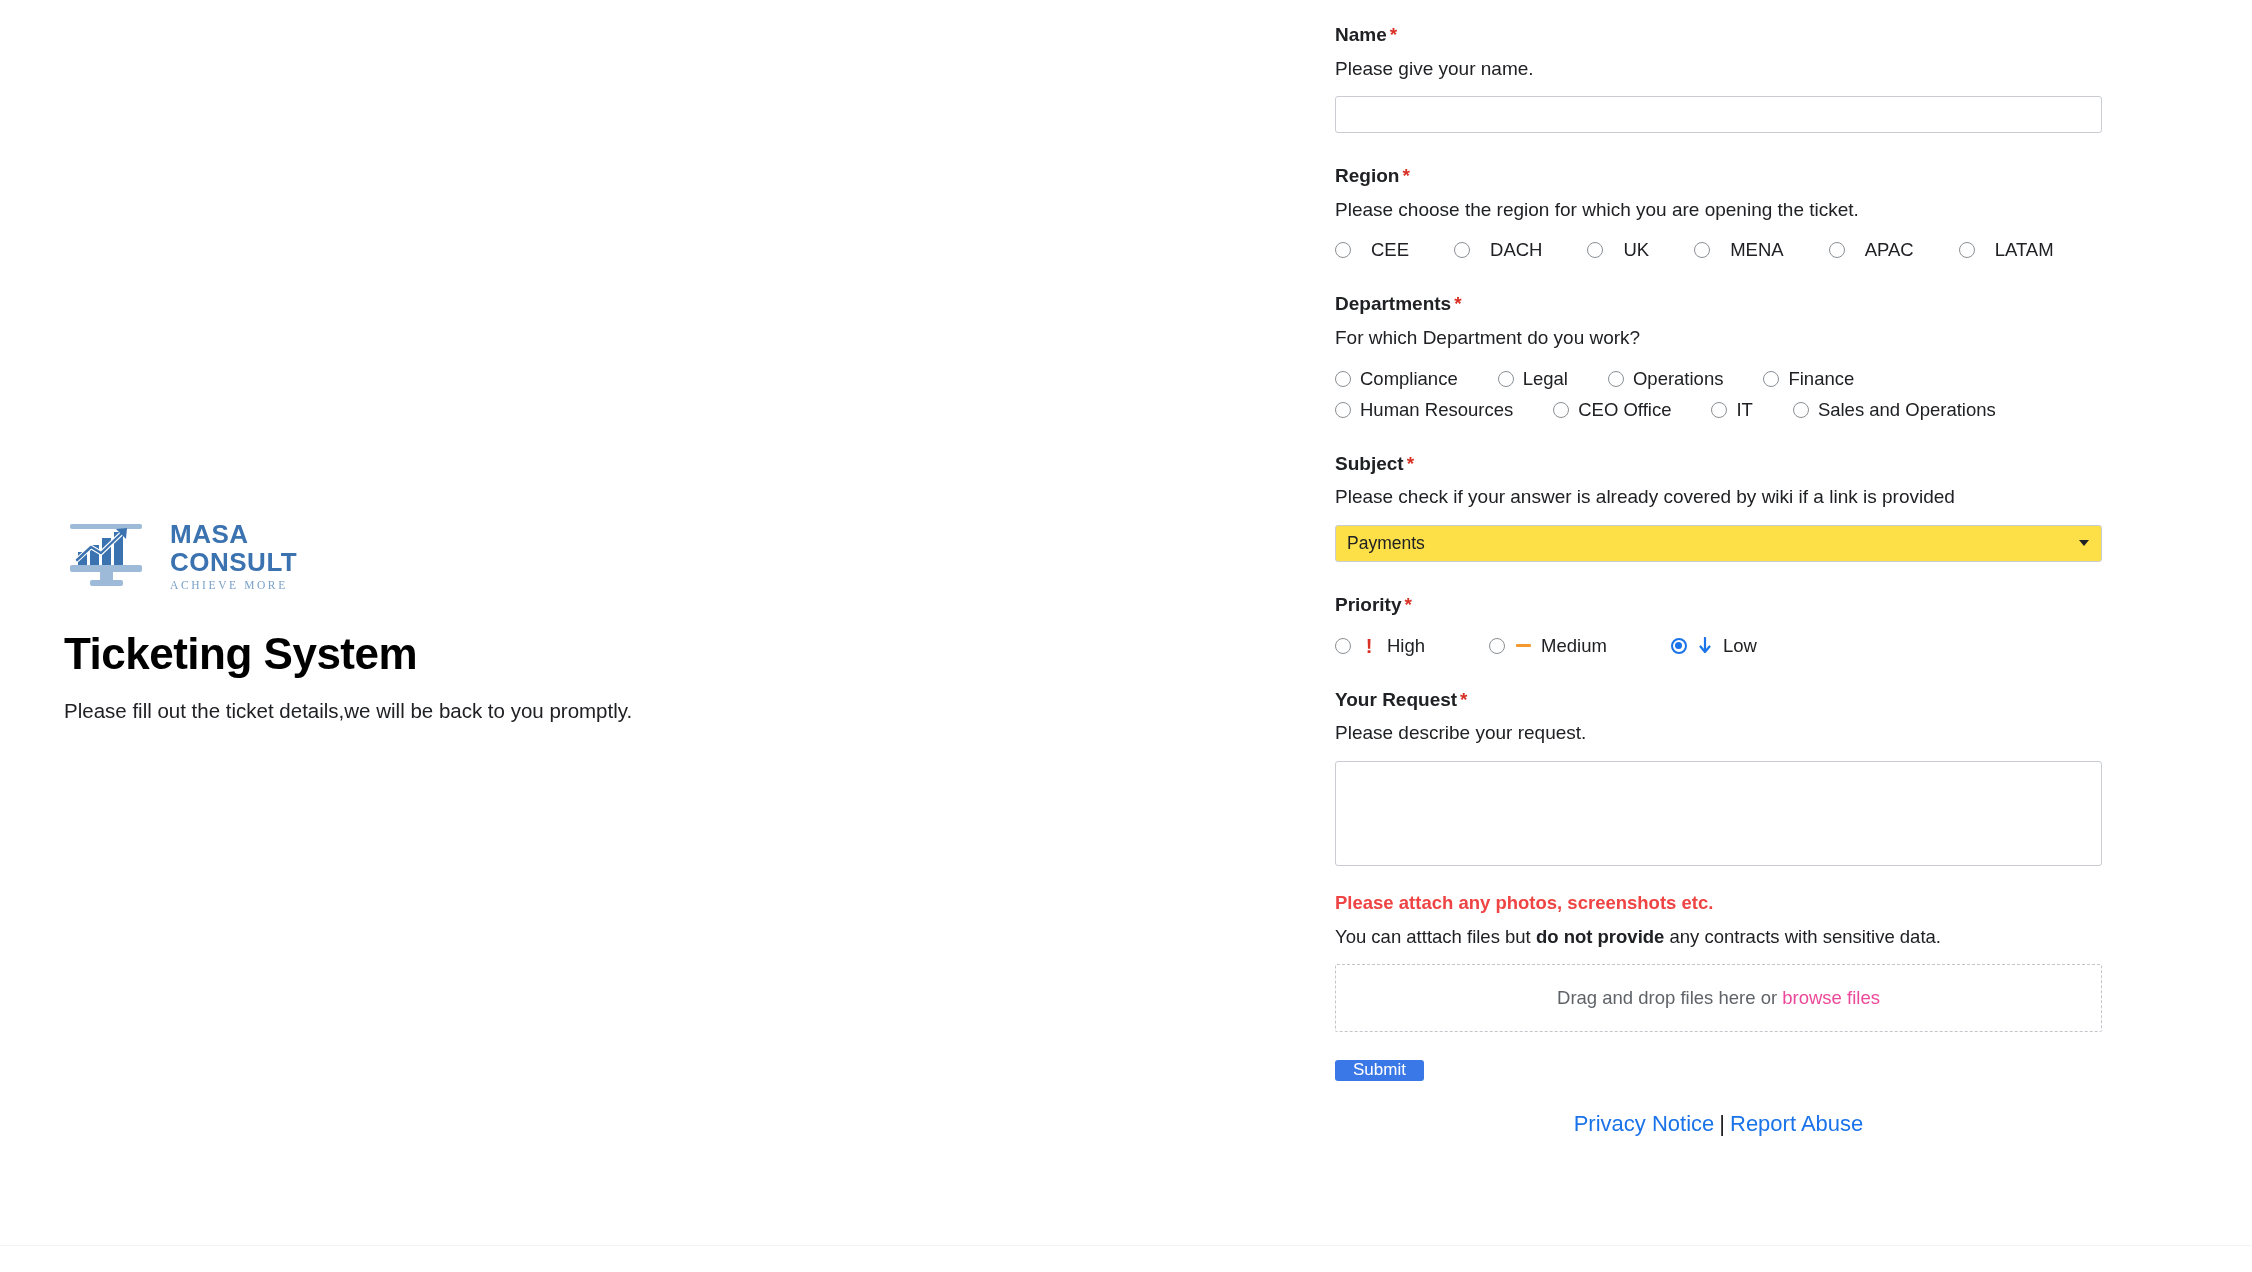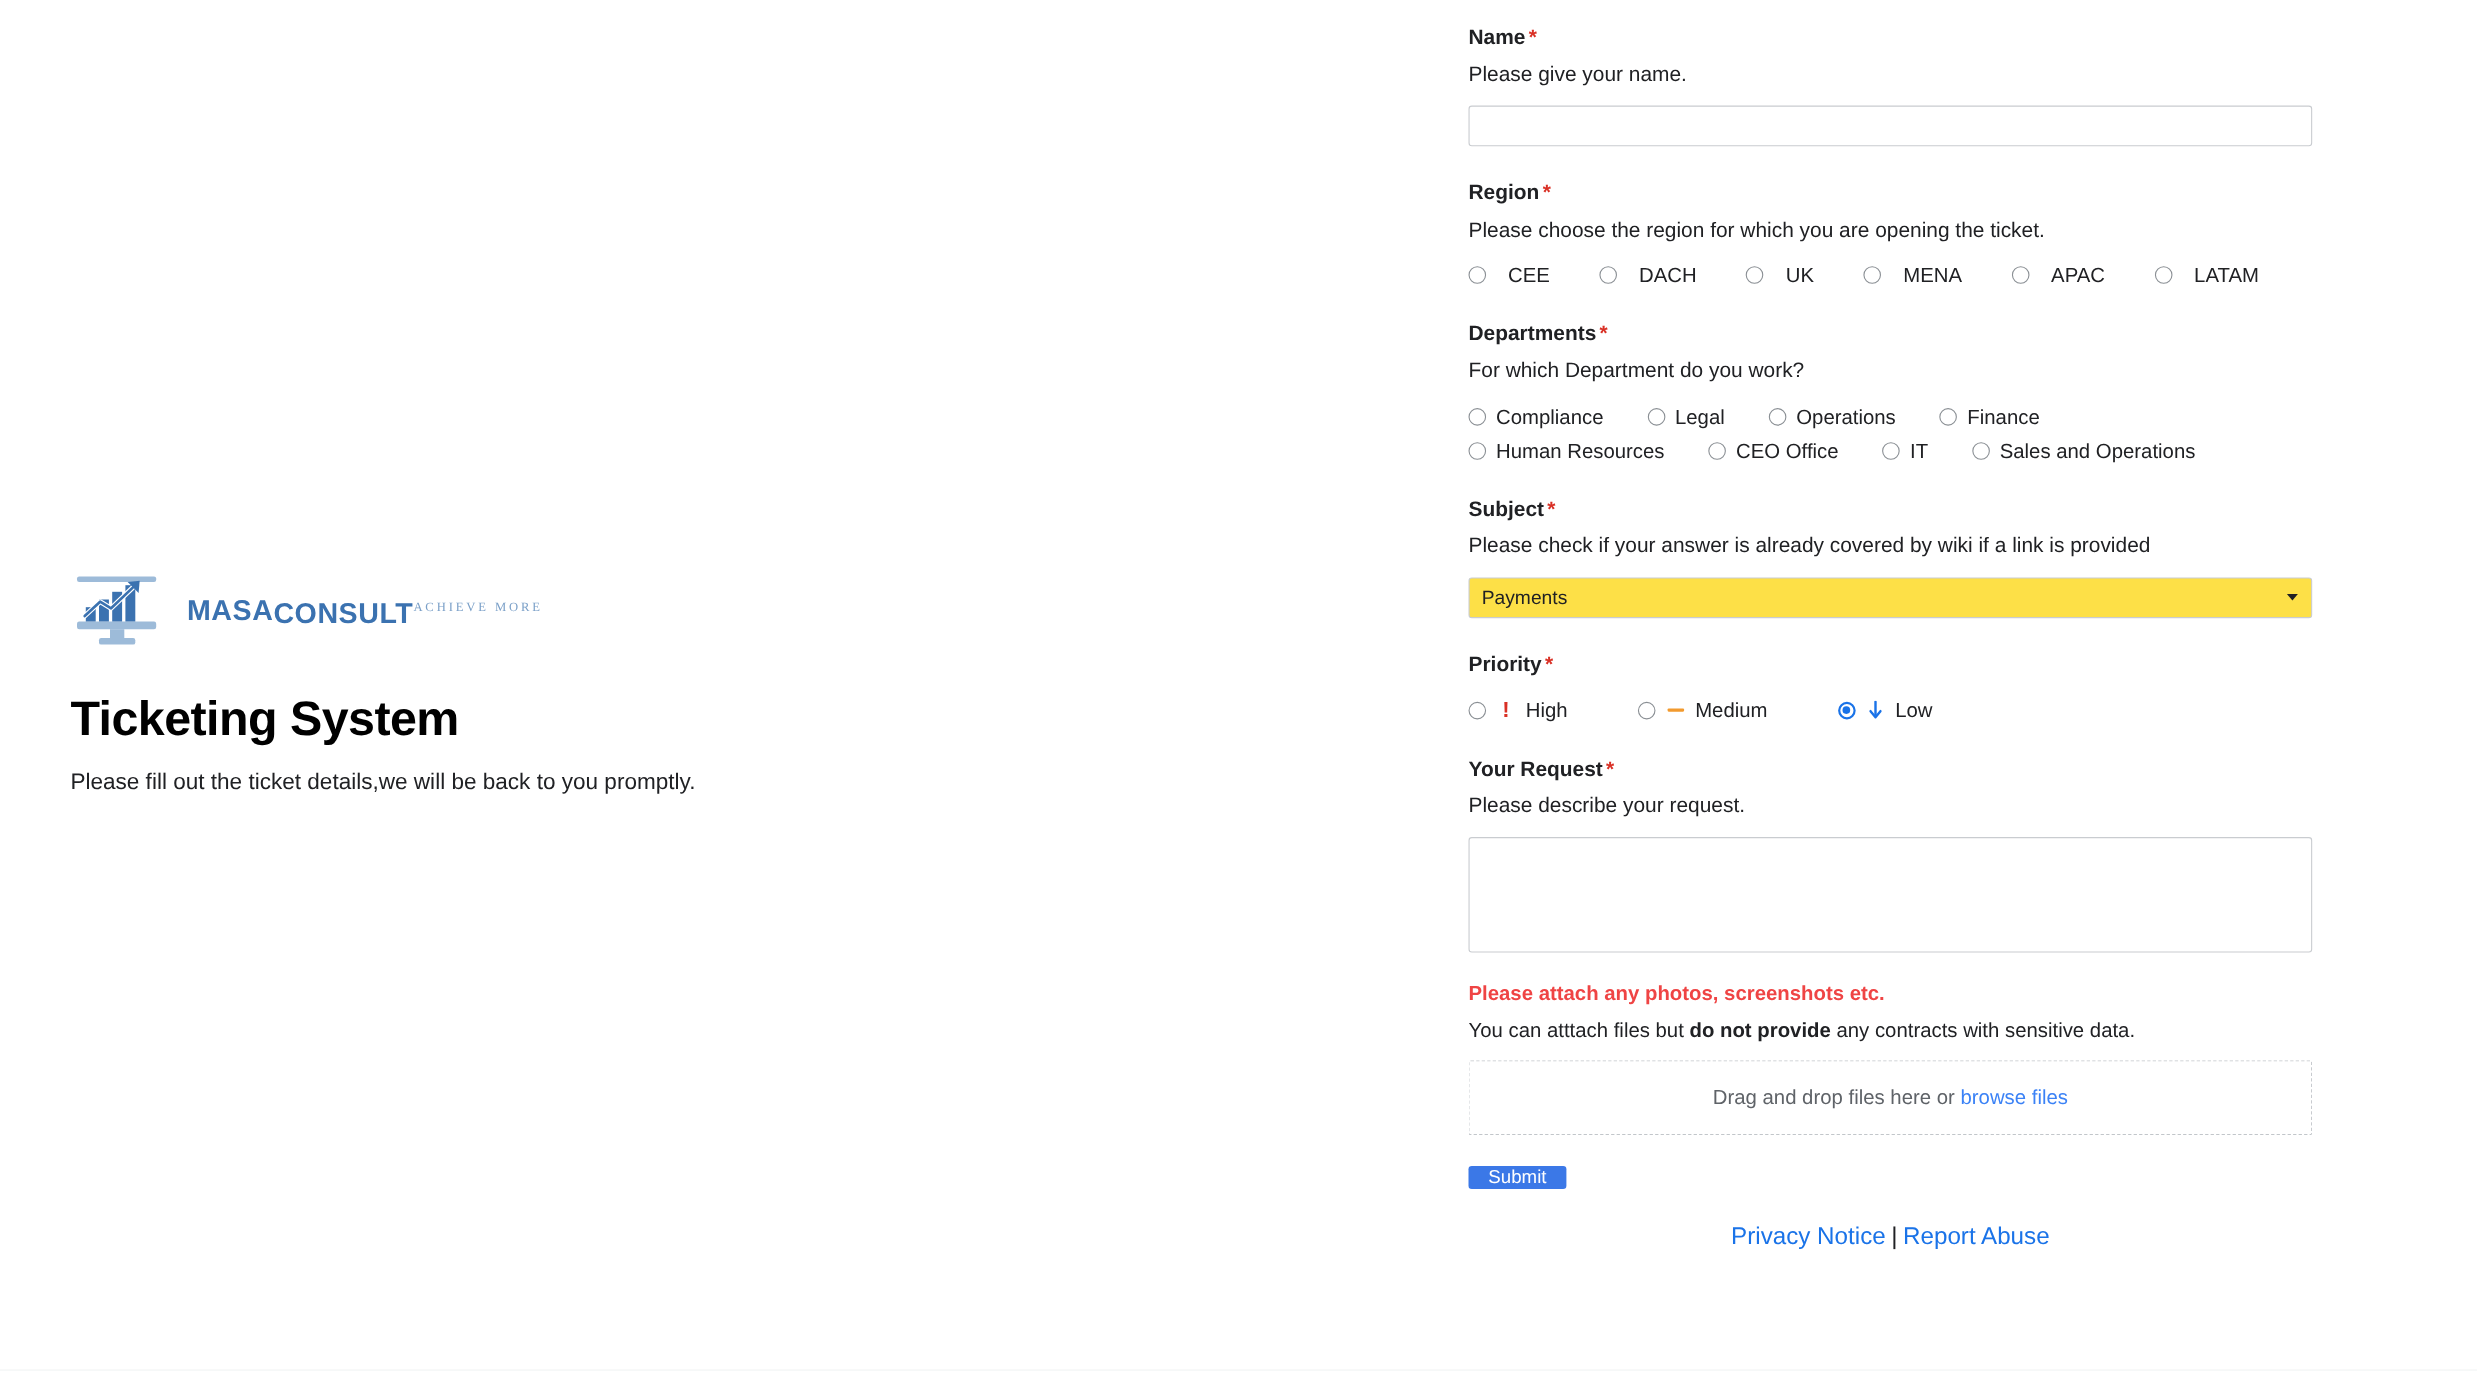--- a/index.html
+++ b/index.html
@@ -26,21 +26,21 @@
     top: 518px;
     width: 800px;
   }
   .logo {
     display: flex;
     align-items: center;
     gap: 16px;
     height: 76px;
   }
   .logo-mark { width: 90px; height: 72px; flex: 0 0 90px; }
-  .logo-text { display: flex; line-height: 1; }
+  .logo-text { display: flex; flex-direction: column; line-height: 1; }
   .logo-word {
     font-family: "Liberation Sans", sans-serif;
     font-weight: bold;
     font-size: 26px;
     letter-spacing: 0.5px;
     color: #3b72b0;
   }
   .logo-word.w2 { font-size: 26px; margin-top: 2px; }
   .logo-tag {
     font-family: "Liberation Serif", serif;
@@ -239,21 +239,21 @@
     display: flex;
     align-items: center;
     justify-content: center;
     background: #fff;
   }
   .dropzone-text {
     font-size: 18.5px;
     color: #5f6368;
   }
   .browse-link {
-    color: #3b82f6;
+    color: #ec4899;
     cursor: pointer;
     text-decoration: none;
   }
 
   
   .submit-btn {
     margin-top: 28px;
     display: inline-flex;
     align-items: center;
     justify-content: center;

